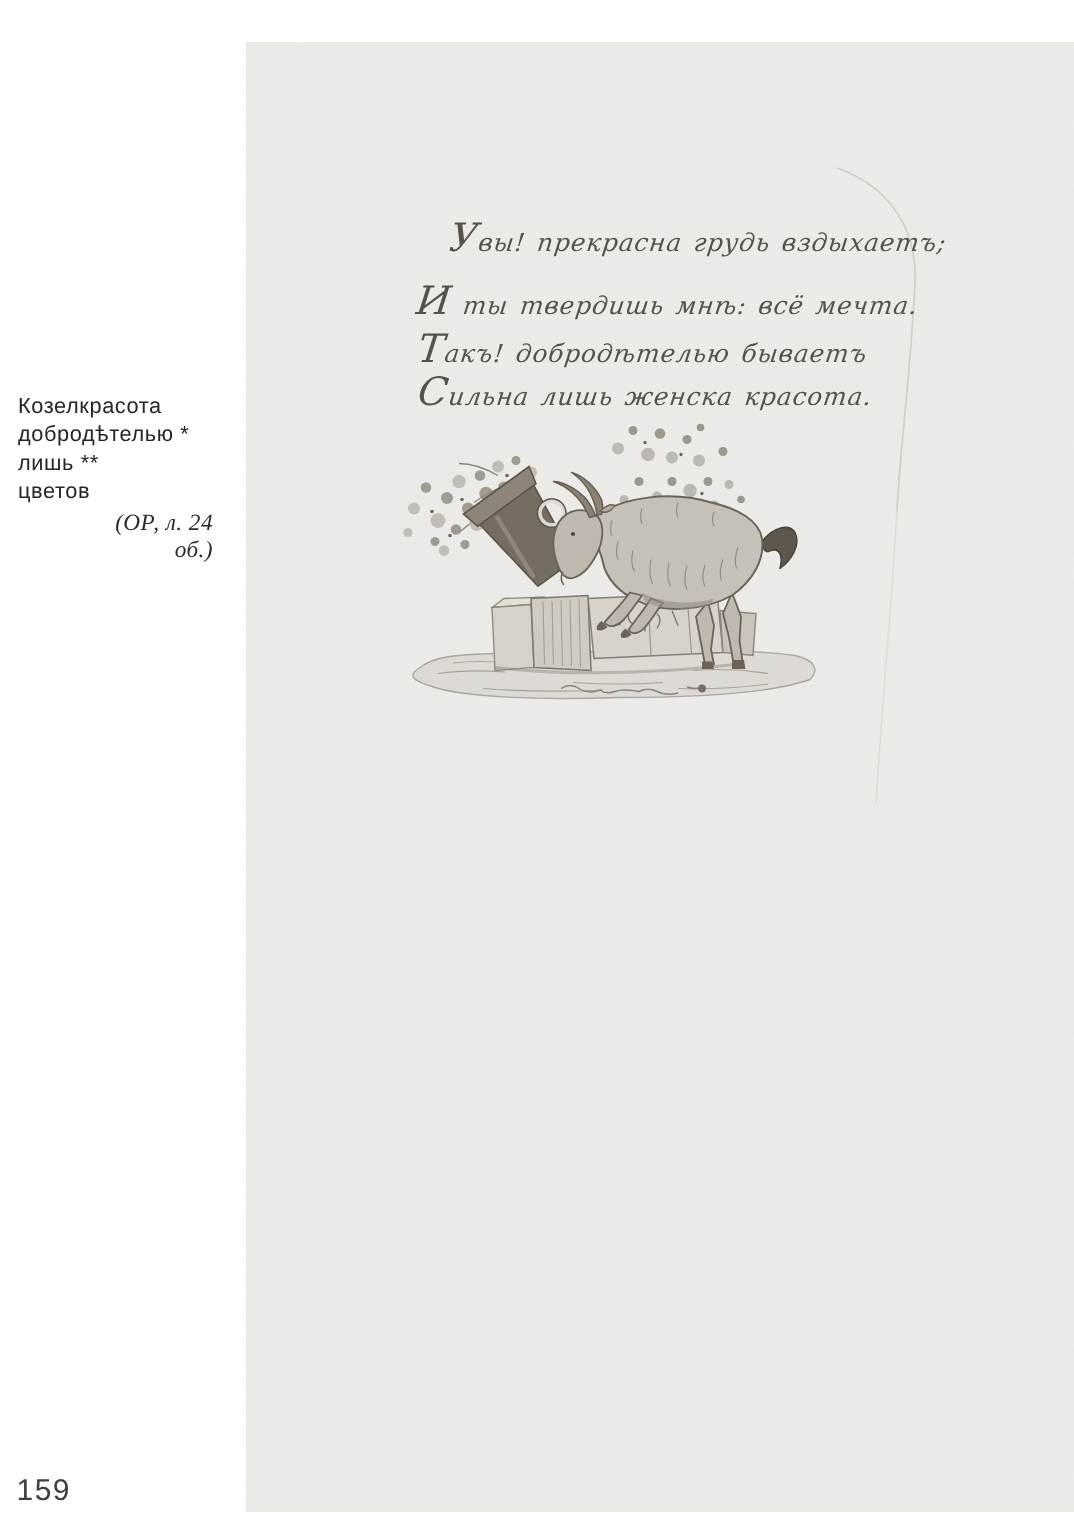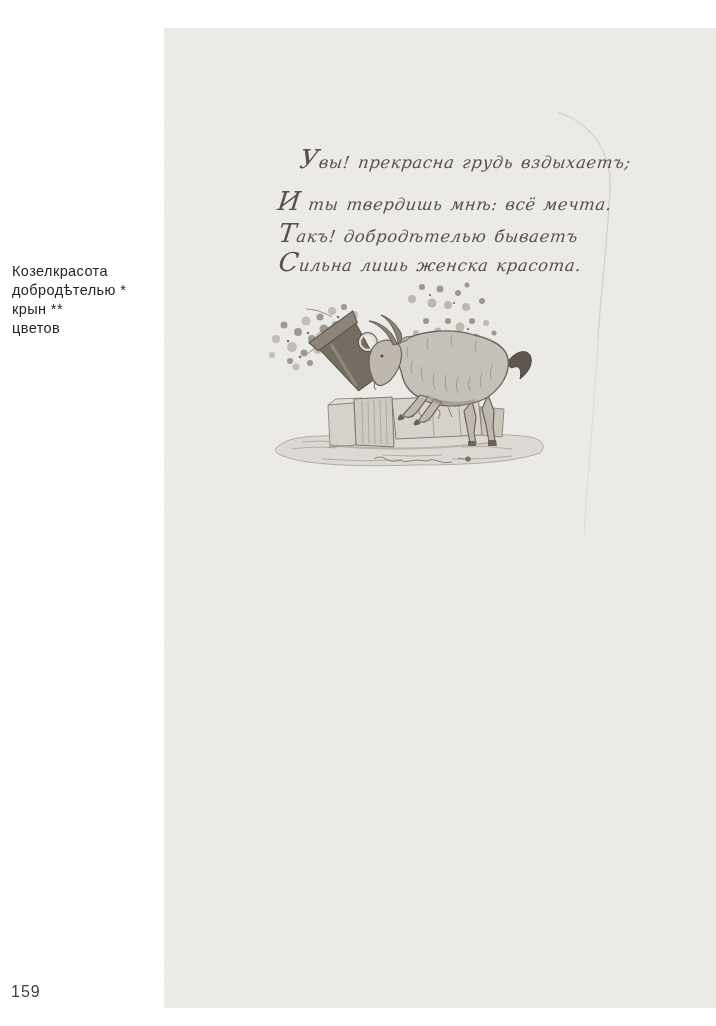--- a/index.html
+++ b/index.html
@@ -50,36 +50,40 @@
   .hw1{left:134px;top:116px;}
   .hw2{left:112px;top:158px;}
   .hw3{left:113px;top:190px;}
   .hw4{left:113px;top:219px;}
 
   .drawing{position:absolute;left:98px;top:249px;}
 
   
   .page-number{
     position:absolute;left:11px;top:983px;
-    font-size:16px;color:#3f3f3f;letter-spacing:1px;
+    font-size:20px;color:#3f3f3f;letter-spacing:1px;
   }
 </style>
 </head>
 <body>
 
 <div class="scan">
 
   <div class="margin-caption">
     <div class="cap-line cap-justify">
       <span>Козел</span>
       <span>красота</span>
     </div>
     <div class="cap-line">добродѣтелью *</div>
-    <div class="cap-line">крын **</div>
+    <div class="cap-line">лишь **</div>
     <div class="cap-line">цветов</div>
+    <div class="cap-ref">
+      <div>(ОР, л. 24</div>
+      <div>об.)</div>
+    </div>
   </div>
 
   <div class="facsimile">
 
     <svg class="overlay-svg" width="552" height="980" aria-hidden="true">
       <filter id="ptex">
         <feTurbulence type="fractalNoise" baseFrequency="0.85" numOctaves="2"></feTurbulence>
         <feColorMatrix type="matrix" values="0 0 0 0 0.42  0 0 0 0 0.41  0 0 0 0 0.39  0 0 0 0.055 0"></feColorMatrix>
       </filter>
       <rect width="552" height="980" filter="url(#ptex)"></rect>

